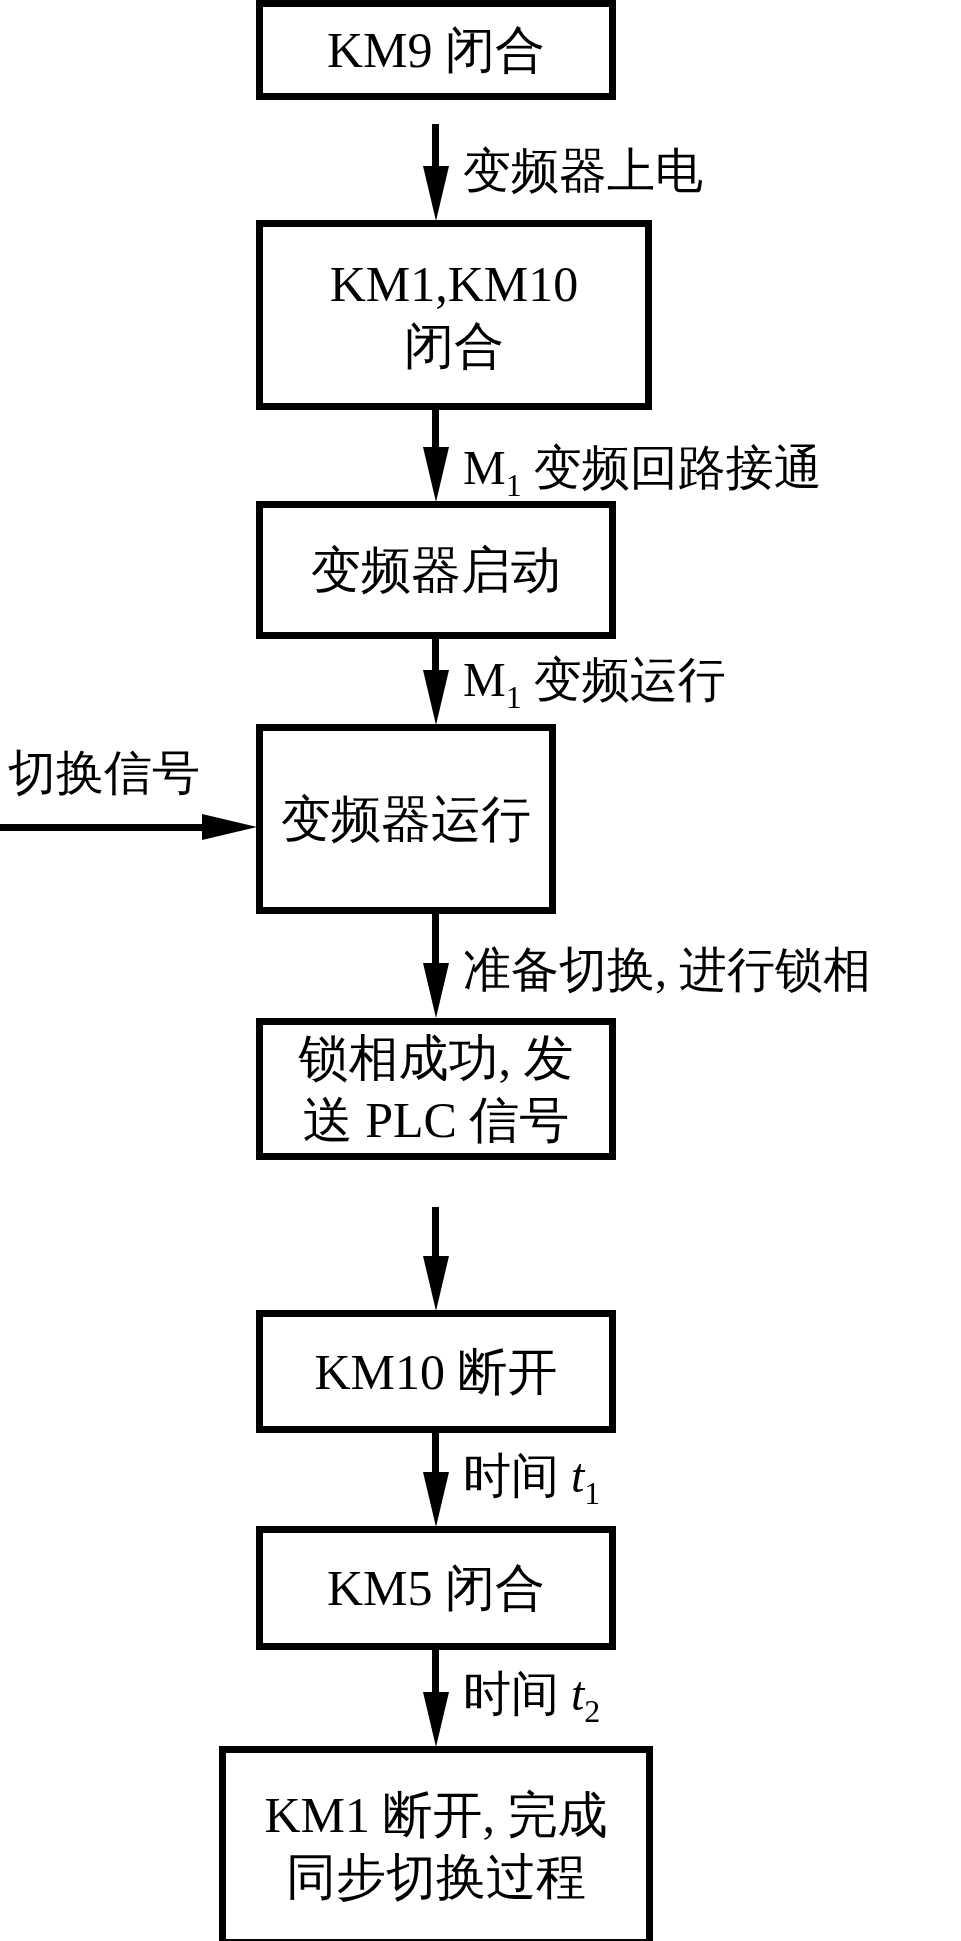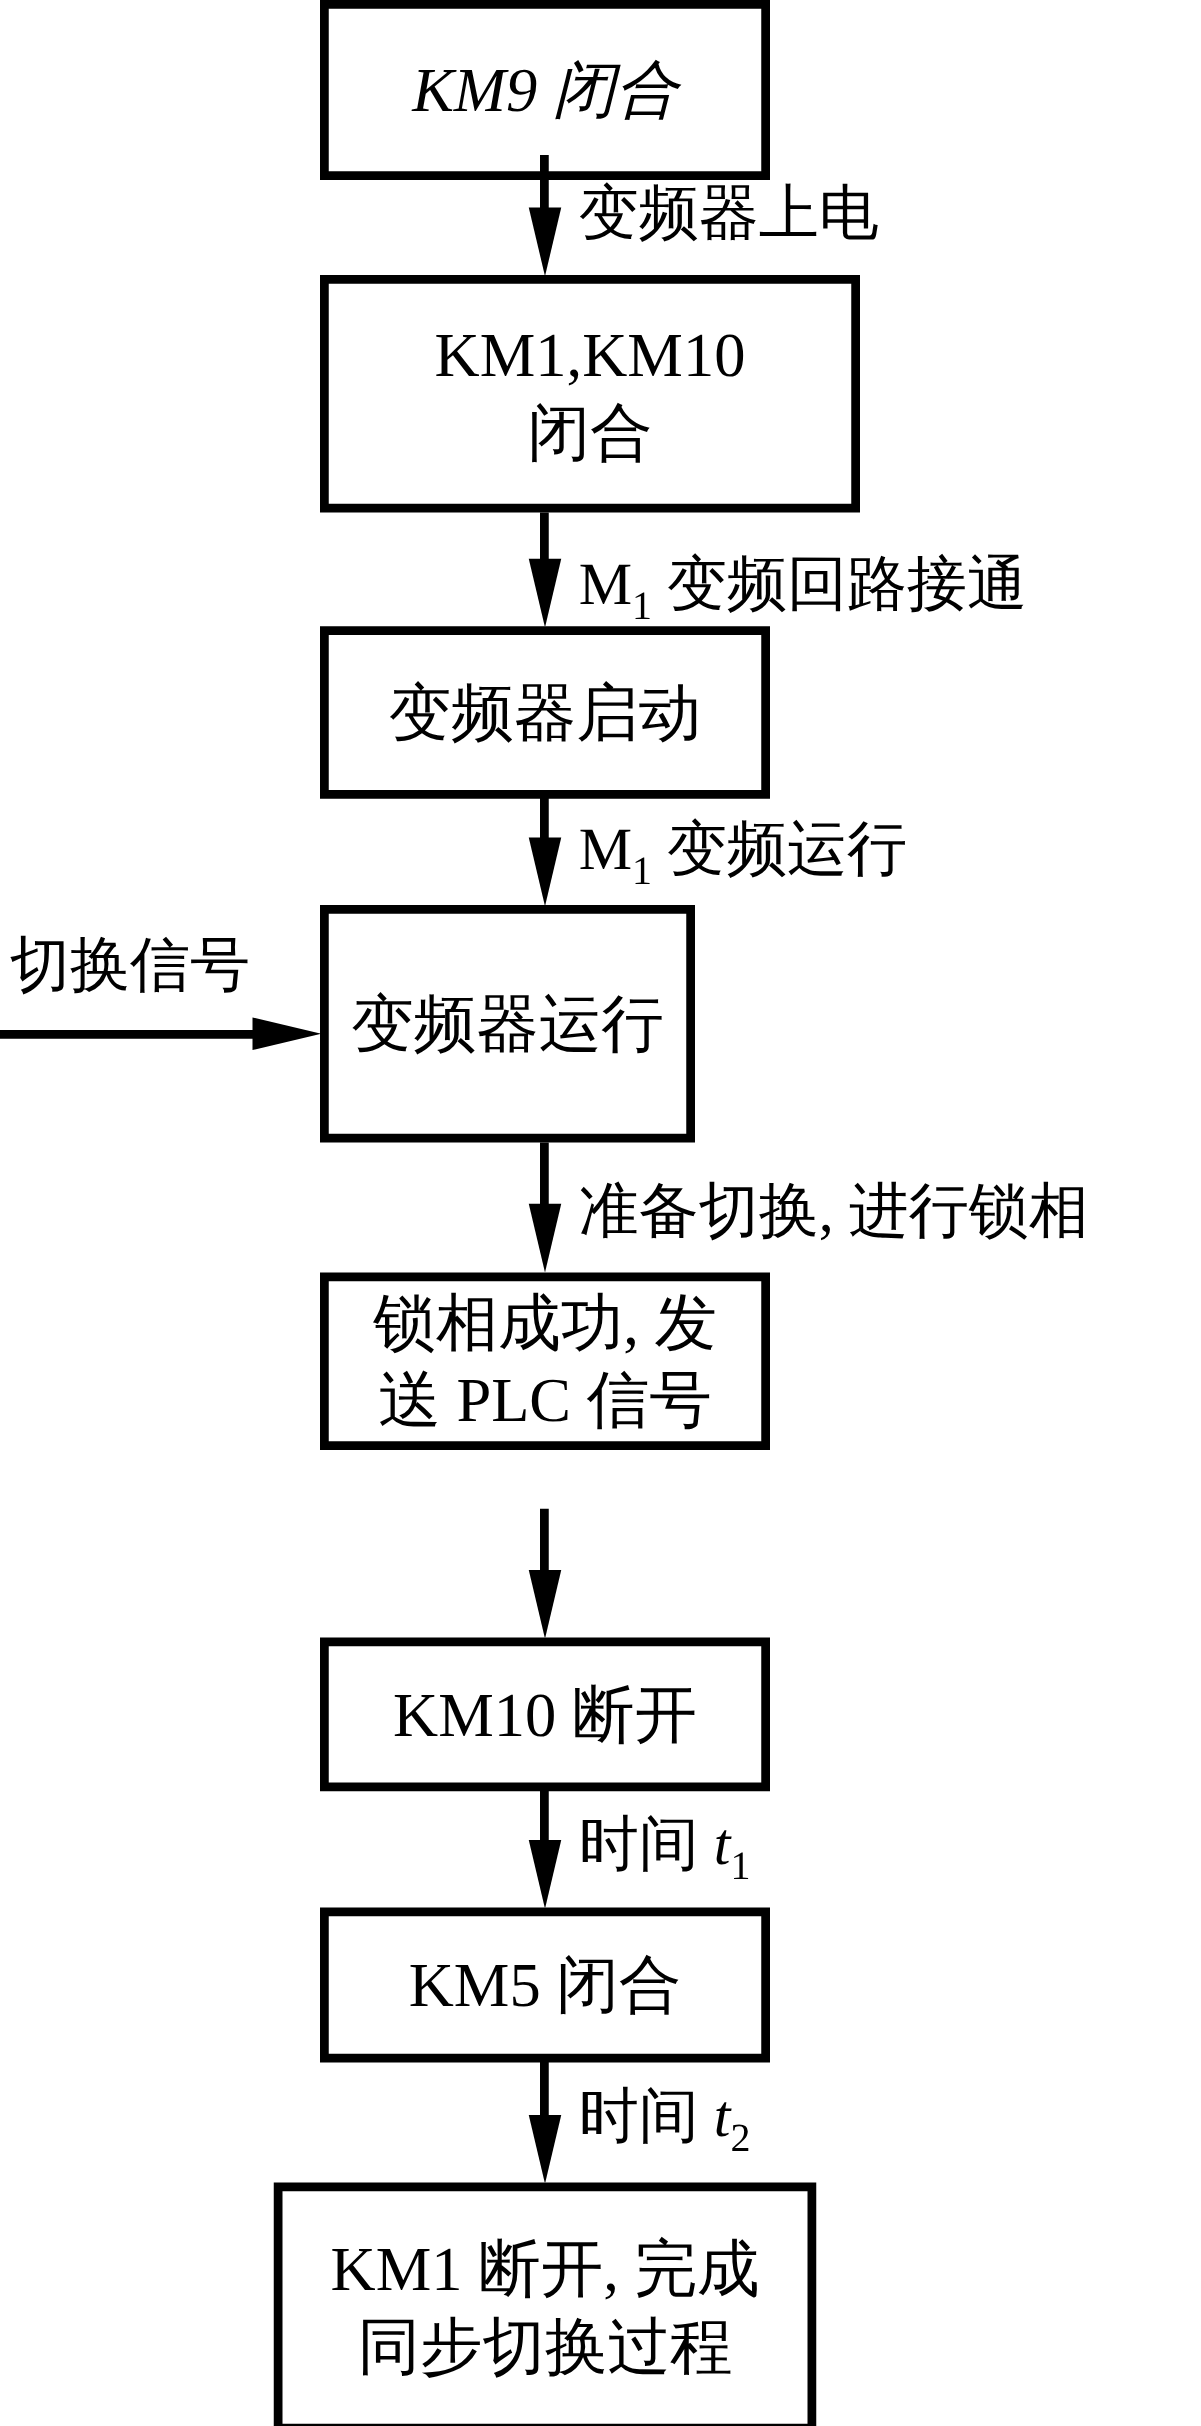--- a/index.html
+++ b/index.html
@@ -16,28 +16,28 @@
     .harrowhead { position: absolute; width: 0; height: 0;
                   border-top: 13px solid transparent; border-bottom: 13px solid transparent;
                   border-left: 55px solid #000; }
     .elabel { position: absolute; font-size: 48px; line-height: 56px; white-space: nowrap; }
     .sub { font-size: 32px; vertical-align: -12px; }
     .ital { font-style: italic; }
   </style>
 </head>
 <body>
 
-<div class="box" style="left:256px; top:0px; width:360px; height:144px;font-style:italic;">
+<div class="box" style="left:256px; top:0px; width:360px; height:100px;">
   <span>KM9 闭合</span>
 </div>
 <div class="vline" style="left:432px; top:124px; height:50px;"></div>
 <div class="arrowhead" style="left:423px; top:166px;"></div>
 <div class="elabel" style="left:463px; top:143px;">变频器上电</div>
 
-<div class="box" style="left:256px; top:220px; width:432px; height:190px;">
+<div class="box" style="left:256px; top:220px; width:396px; height:190px;">
   <span>KM1,KM10</span>
   <span>闭合</span>
 </div>
 <div class="vline" style="left:432px; top:410px; height:45px;"></div>
 <div class="arrowhead" style="left:423px; top:447px;"></div>
 <div class="elabel" style="left:463px; top:440px;">
   <span>M</span><span class="sub">1</span><span> 变频回路接通</span>
 </div>
 
 <div class="box" style="left:256px; top:501px; width:360px; height:138px;">

